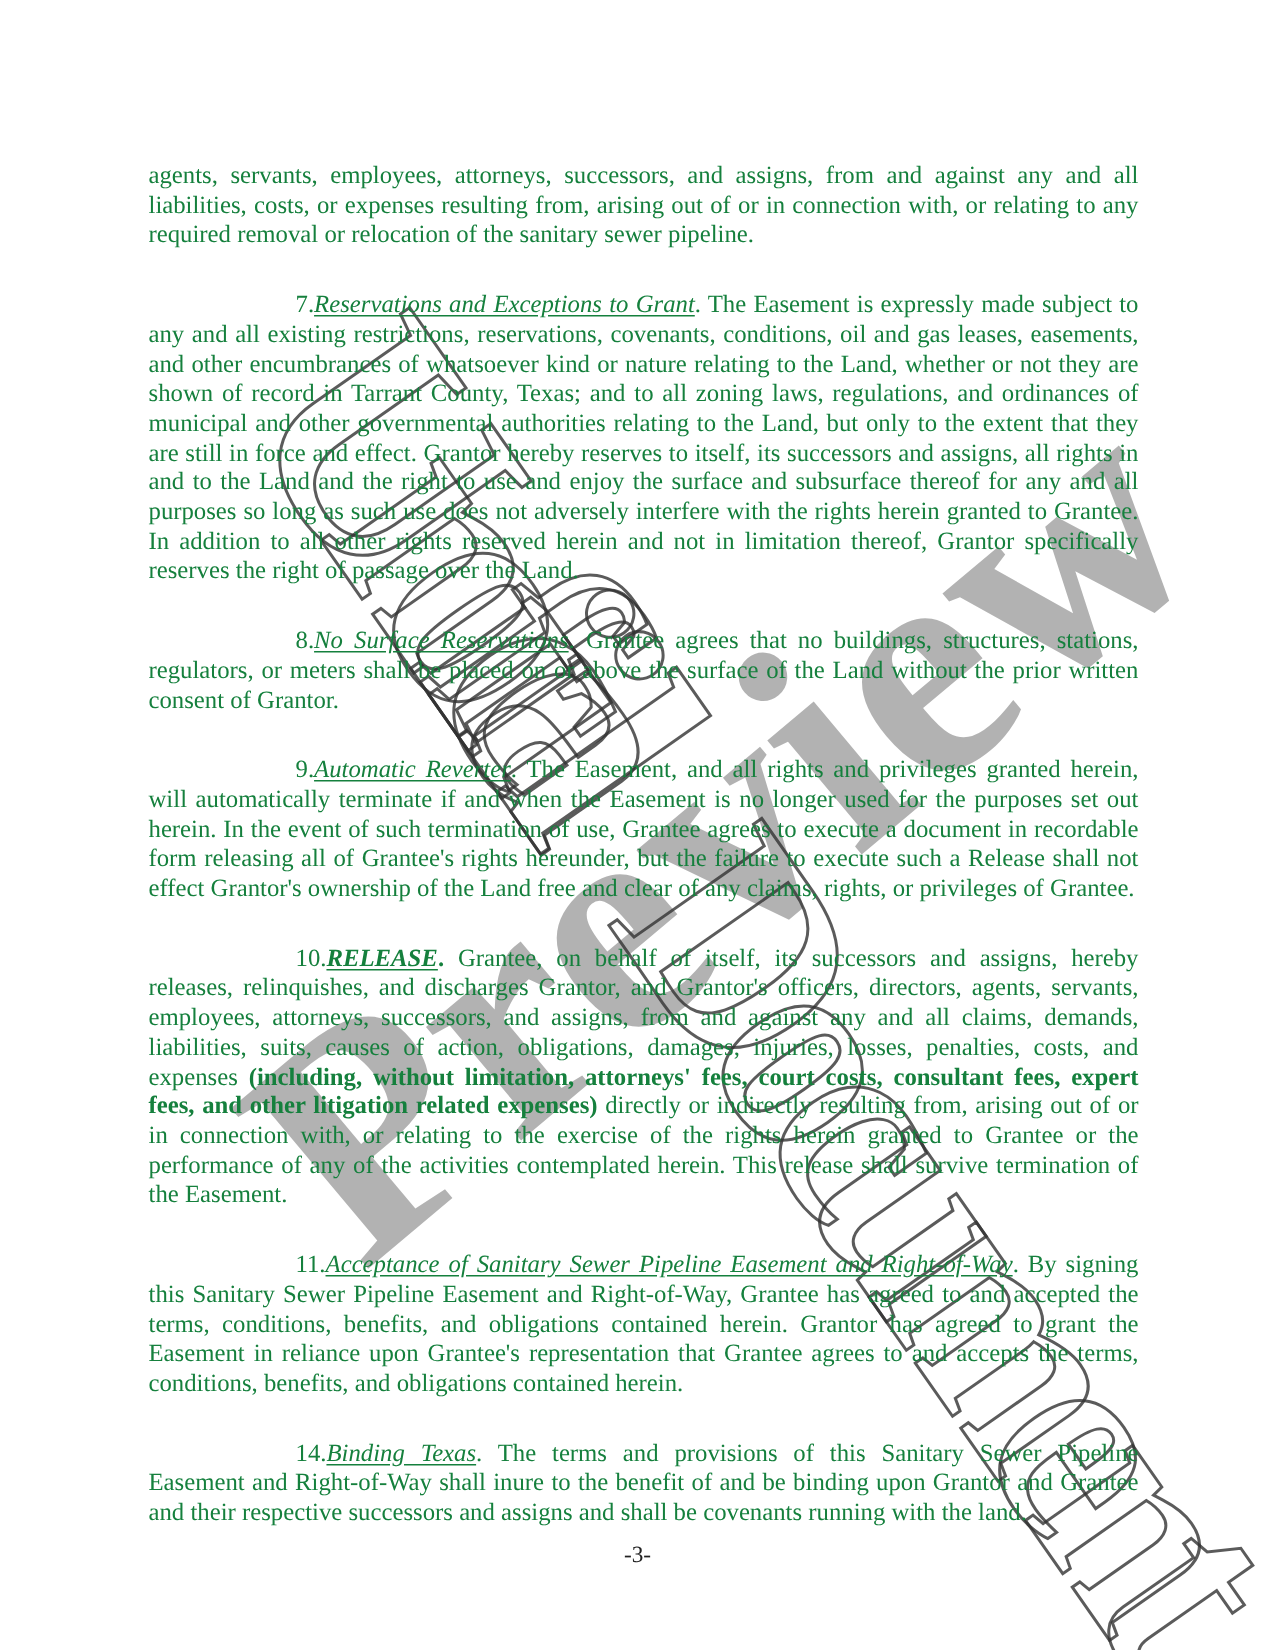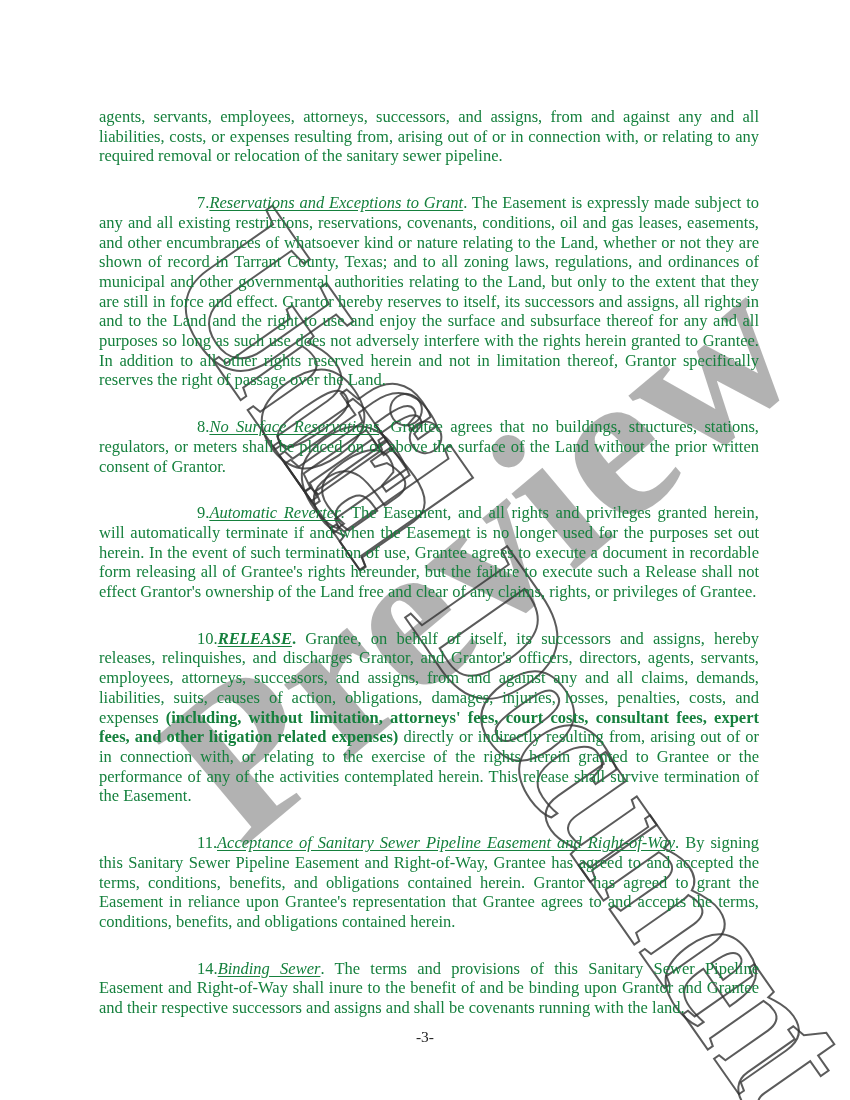--- a/index.html
+++ b/index.html
@@ -86,19 +86,19 @@
   <div class="wm wm-outline wm-document">Document</div>
 
   <div class="content">
     <p>agents, servants, employees, attorneys, successors, and assigns, from and against any and all liabilities, costs, or expenses resulting from, arising out of or in connection with, or relating to any required removal or relocation of the sanitary sewer pipeline.</p>
     <div id="sections">
         <p class="section"><span class="num">7.</span><span class="heading">Reservations and Exceptions to Grant</span><span class="">.  </span><span>The Easement is expressly made subject to any and all existing restrictions, reservations, covenants, conditions, oil and gas leases, easements, and other encumbrances of whatsoever kind or nature relating to the Land, whether or not they are shown of record in Tarrant County, Texas; and to all zoning laws, regulations, and ordinances of municipal and other governmental authorities relating to the Land, but only to the extent that they are still in force and effect. Grantor hereby reserves to itself, its successors and assigns, all rights in and to the Land and the right to use and enjoy the surface and subsurface thereof for any and all purposes so long as such use does not adversely interfere with the rights herein granted to Grantee. In addition to all other rights reserved herein and not in limitation thereof, Grantor specifically reserves the right of passage over the Land.</span></p>
         <p class="section"><span class="num">8.</span><span class="heading">No Surface Reservations</span><span class="">.  </span><span>Grantee agrees that no buildings, structures, stations, regulators, or meters shall be placed on or above the surface of the Land without the prior written consent of Grantor.</span></p>
         <p class="section"><span class="num">9.</span><span class="heading">Automatic Reverter</span><span class="">.  </span><span>The Easement, and all rights and privileges granted herein, will automatically terminate if and when the Easement is no longer used for the purposes set out herein. In the event of such termination of use, Grantee agrees to execute a document in recordable form releasing all of Grantee's rights hereunder, but the failure to execute such a Release shall not effect Grantor's ownership of the Land free and clear of any claims, rights, or privileges of Grantee.</span></p>
         <p class="section"><span class="num">10.</span><span class="heading bold">RELEASE</span><span class="bold">.  </span><span>Grantee, on behalf of itself, its successors and assigns, hereby releases, relinquishes, and discharges Grantor, and Grantor's officers, directors, agents, servants, employees, attorneys, successors, and assigns, from and against any and all claims, demands, liabilities, suits, causes of action, obligations, damages, injuries, losses, penalties, costs, and expenses </span><span class="bold">(including, without limitation, attorneys' fees, court costs, consultant fees, expert fees, and other litigation related expenses)</span><span> directly or indirectly resulting from, arising out of or in connection with, or relating to the exercise of the rights herein granted to Grantee or the performance of any of the activities contemplated herein. This release shall survive termination of the Easement.</span></p>
         <p class="section extra-gap"><span class="num">11.</span><span class="heading">Acceptance of Sanitary Sewer Pipeline Easement and Right-of-Way</span><span class="">.  </span><span>By signing this Sanitary Sewer Pipeline Easement and Right-of-Way, Grantee has agreed to and accepted the terms, conditions, benefits, and obligations contained herein. Grantor has agreed to grant the Easement in reliance upon Grantee's representation that Grantee agrees to and accepts the terms, conditions, benefits, and obligations contained herein.</span></p>
-        <p class="section"><span class="num">14.</span><span class="heading">Binding Sewer</span><span class="">.  </span><span>The terms and provisions of this Sanitary Sewer Pipeline Easement and Right-of-Way shall inure to the benefit of and be binding upon Grantor and Grantee and their respective successors and assigns and shall be covenants running with the land.</span></p>
+        <p class="section"><span class="num">14.</span><span class="heading">Binding Texas</span><span class="">.  </span><span>The terms and provisions of this Sanitary Sewer Pipeline Easement and Right-of-Way shall inure to the benefit of and be binding upon Grantor and Grantee and their respective successors and assigns and shall be covenants running with the land.</span></p>
       </div>
   </div>
 
   <div class="pagenum">-3-</div>
 
 </div>
 
 </body></html>

